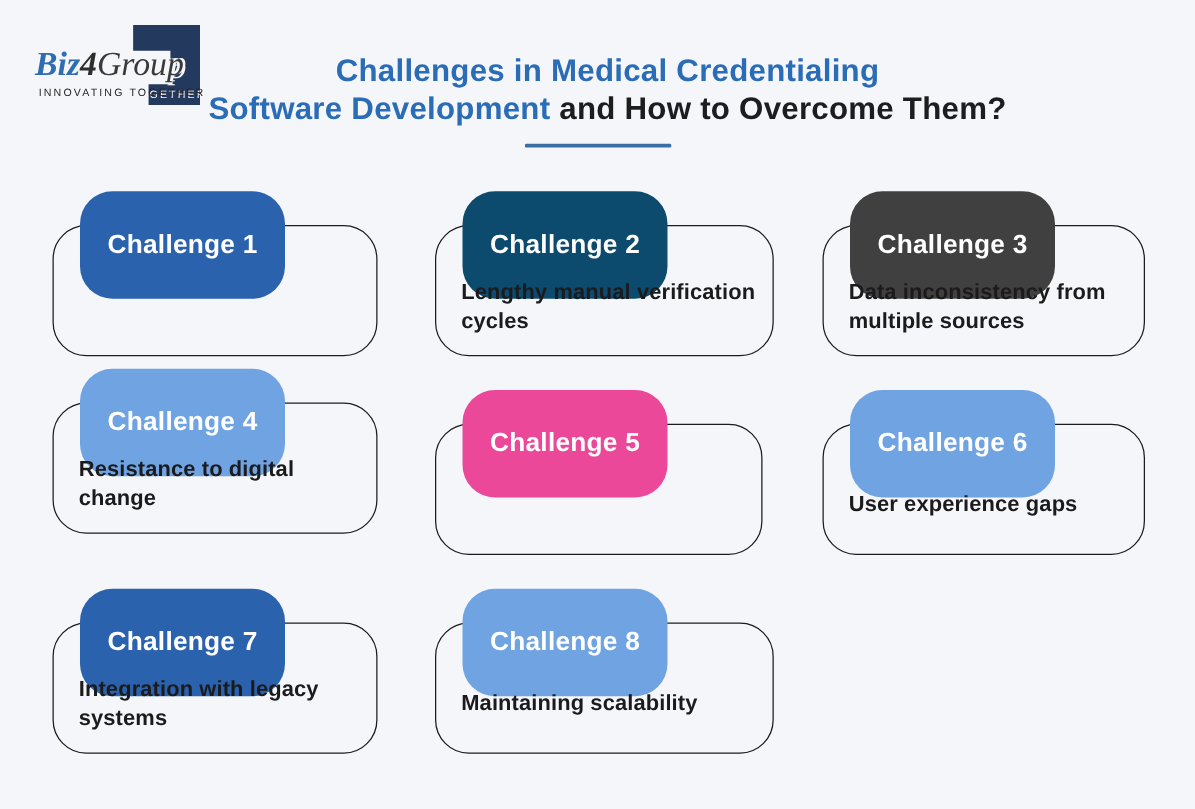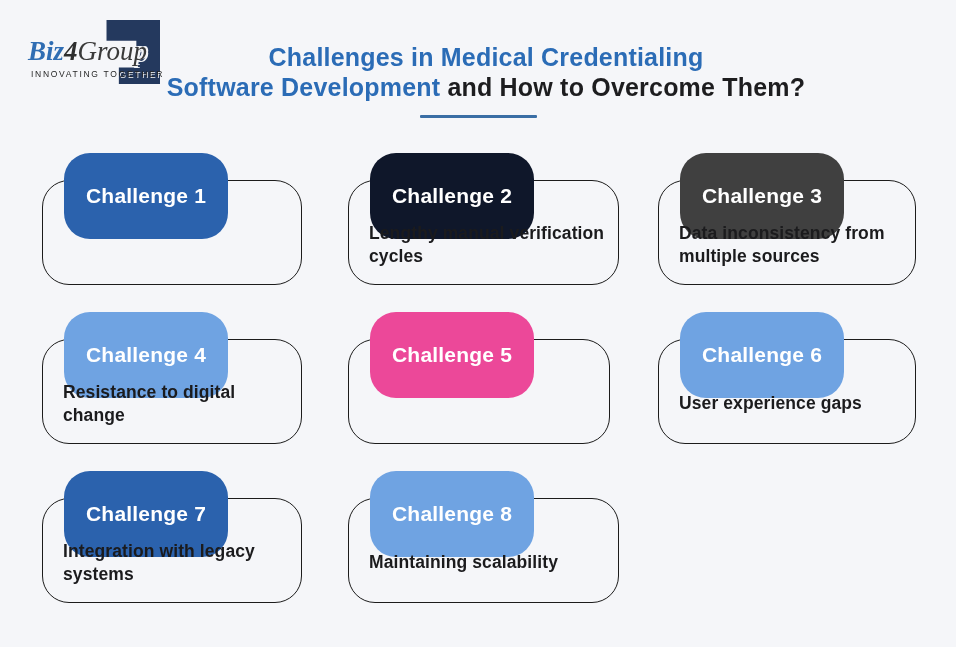--- a/index.html
+++ b/index.html
@@ -117,21 +117,21 @@
     font-weight: bold;
     line-height: 23px;
     color: #1b1b1d;
     letter-spacing: 0.1px;
   }
 
   
   .c0 { left: 42px;  top: 180px; width: 260px; }
   .c1 { left: 348px; top: 180px; width: 271px; }
   .c2 { left: 658px; top: 180px; width: 258px; }
-  .c3 { left: 42px;  top: 339px; width: 260px; }
+  .c3 { left: 42px;  top: 322px; width: 260px; }
   .c4 { left: 348px; top: 339px; width: 262px; }
   .c5 { left: 658px; top: 339px; width: 258px; }
   .c6 { left: 42px;  top: 498px; width: 260px; }
   .c7 { left: 348px; top: 498px; width: 271px; }
 </style>
 </head>
 <body>
 
 <div class="canvas" style="background: rgb(245, 246, 249);">
 
@@ -149,21 +149,21 @@
     </div>
     <div class="title-line"><span style="color: rgb(43, 108, 182); margin-top: 32px;">Software Development</span><span style="color: rgb(29, 29, 31);"> and How to Overcome Them?</span></div>
     <div class="divider" style="background-color: rgb(58, 110, 165);"></div>
   </div>
 
   <div class="card c0">
     <div class="pill" style="background-color: rgb(43, 98, 173);">Challenge 1</div>
   </div>
 
   <div class="card c1">
-    <div class="pill" style="background-color: #0f172a;">Challenge 2</div>
+    <div class="pill" style="background-color: #0c4a6e;">Challenge 2</div>
     <div class="card-body">
       <p class="card-text">Lengthy manual verification cycles</p>
     </div>
   </div>
 
   <div class="card c2">
     <div class="pill" style="background-color: #404040;">Challenge 3</div>
     <div class="card-body">
       <p class="card-text">Data inconsistency from multiple sources</p>
     </div>

